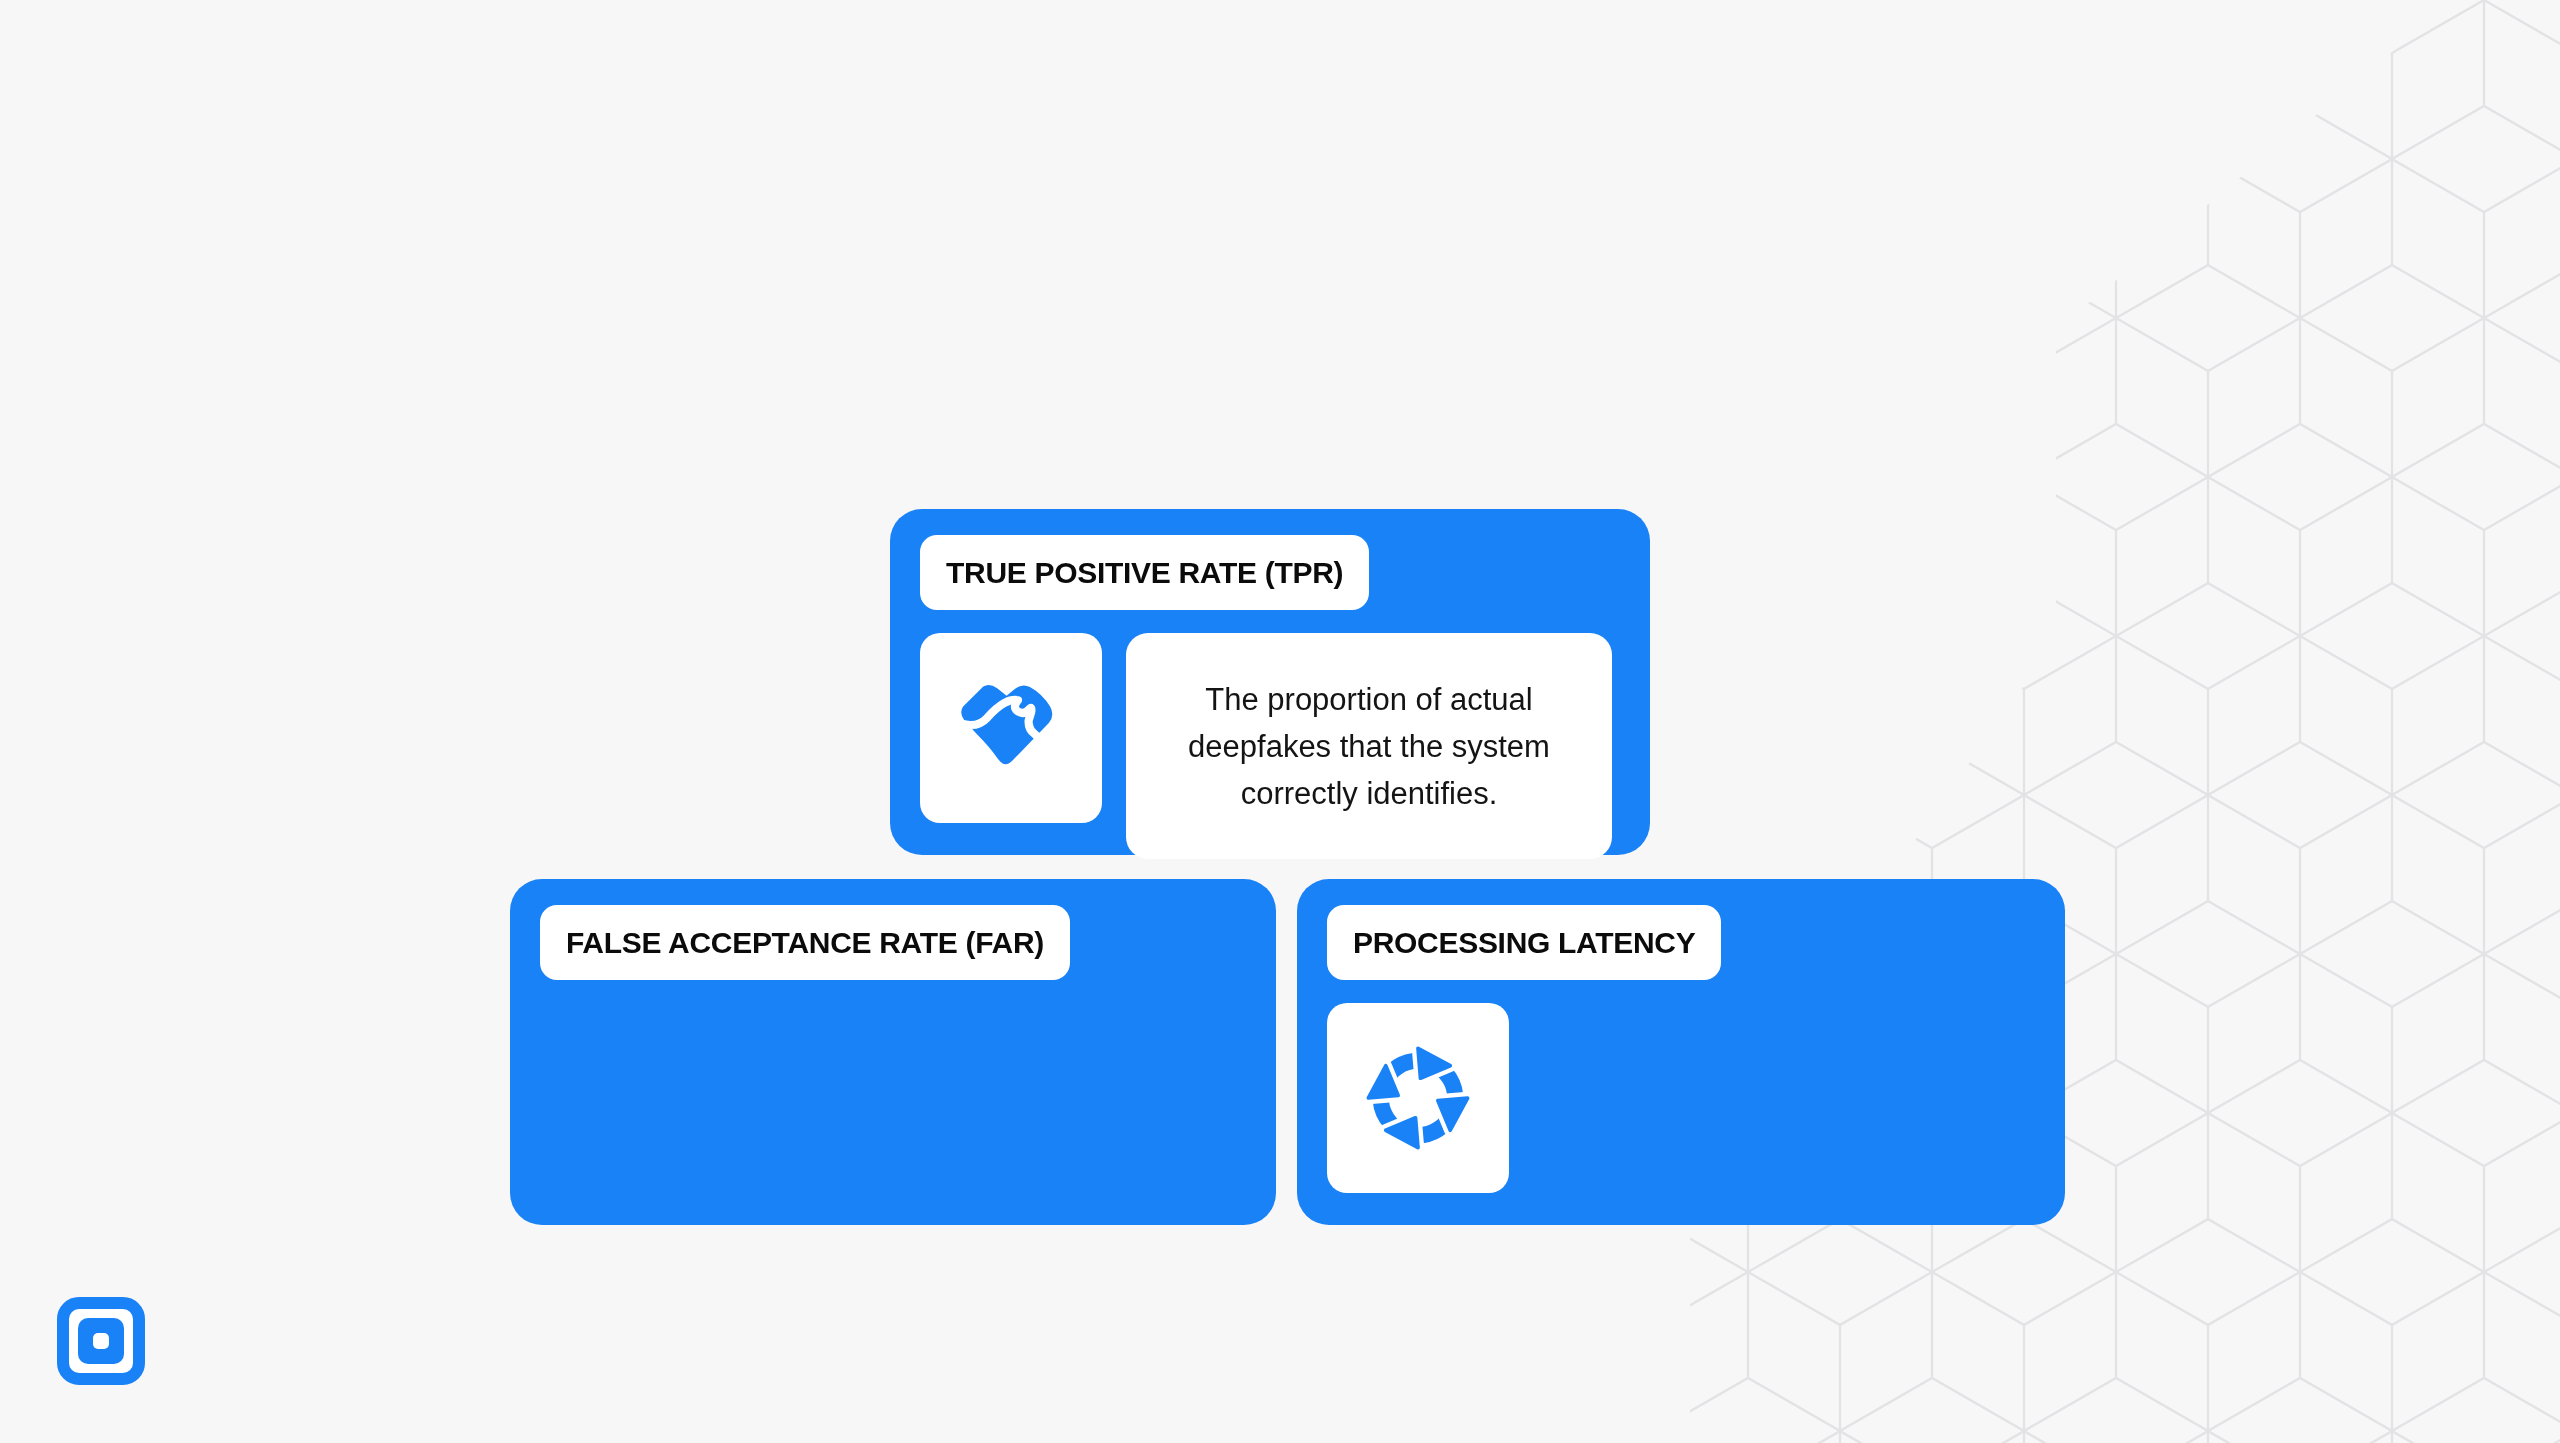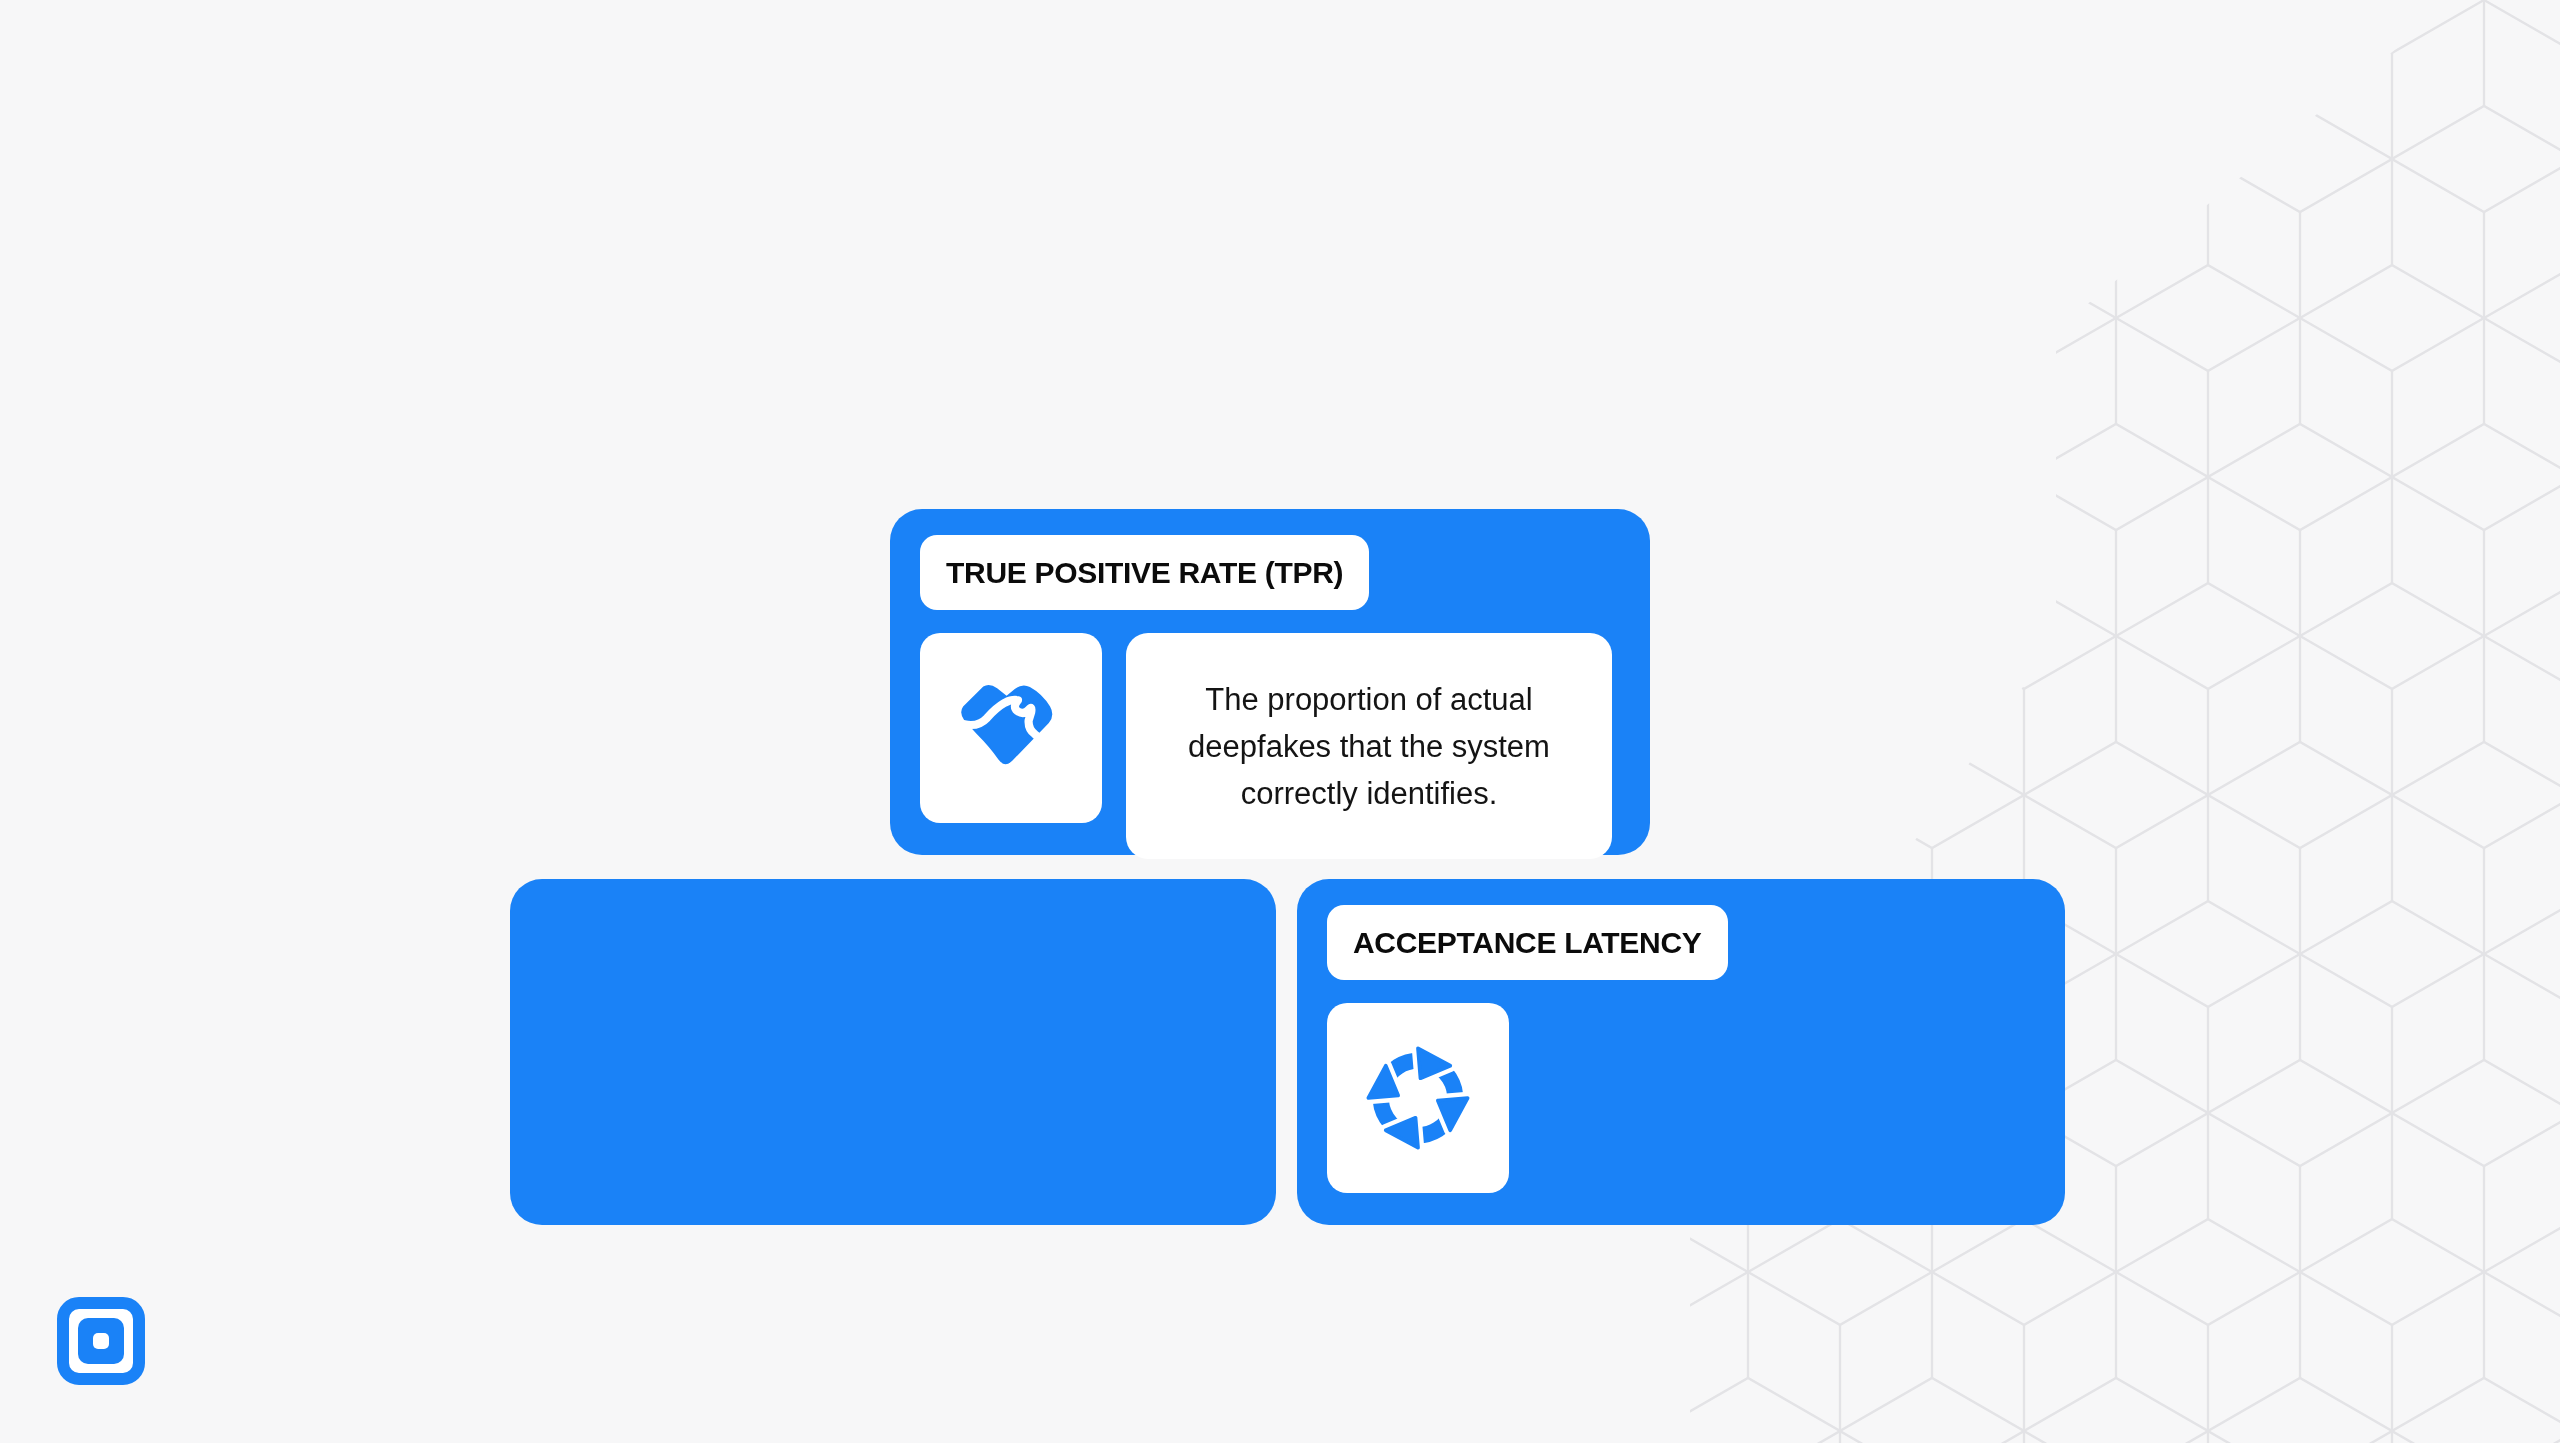--- a/index.html
+++ b/index.html
@@ -100,25 +100,28 @@
           <path fill="none" stroke="#ffffff" stroke-width="6.5" stroke-linecap="round" stroke-linejoin="round" d="M13 47 Q24 49.5 31 42 Q38 34 45 30 Q51 27 55.5 28 Q51 33 55 36.5 Q60 40 64 35.5 Q67 32 66 37.5 L64 44 Q63.5 51 69 55 L74.5 59.5"></path>
         </svg>
       </div>
       <div class="desc">The proportion of actual
 deepfakes that the system
 correctly identifies.</div>
     </div>
   </section>
 
   <section class="card" id="card-far">
+    <div class="pill">
+      <span>FALSE ACCEPTANCE RATE (FAR)</span>
+    </div>
   </section>
 
   <section class="card" id="card-latency">
     <div class="pill">
-      <span>ACCEPTANCE LATENCY</span>
+      <span>PROCESSING LATENCY</span>
     </div>
     <div class="row">
       <div class="tile">
         <svg width="124" height="124" viewBox="0 0 100 100" aria-hidden="true">
           <g class="icon-stroke-blue" stroke-width="13">
             <path d="M21.8 39.7 A30 30 0 0 1 52.6 20.1"></path>
             <path d="M21.8 39.7 A30 30 0 0 1 52.6 20.1" transform="rotate(90 50 50)"></path>
             <path d="M21.8 39.7 A30 30 0 0 1 52.6 20.1" transform="rotate(180 50 50)"></path>
             <path d="M21.8 39.7 A30 30 0 0 1 52.6 20.1" transform="rotate(270 50 50)"></path>
           </g>

